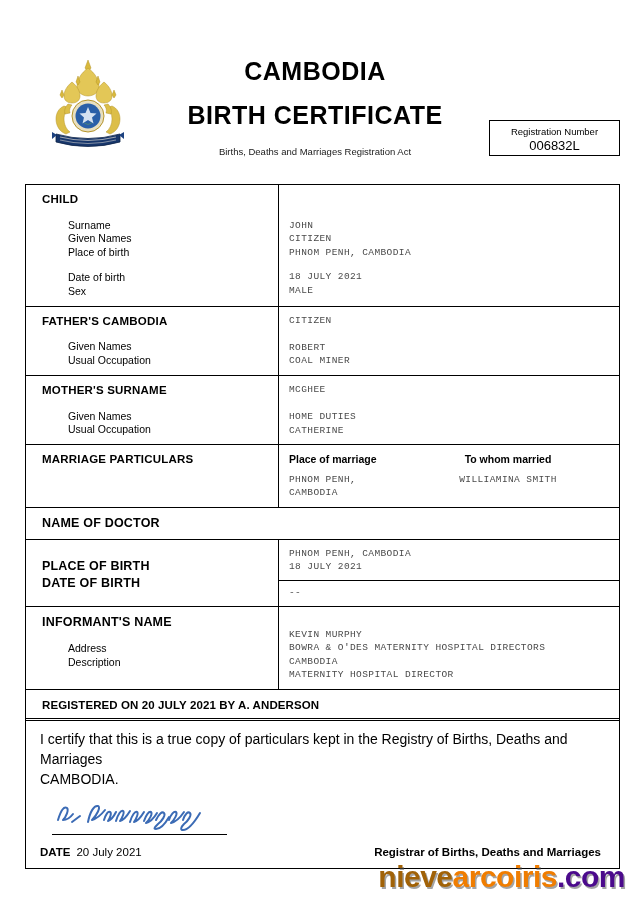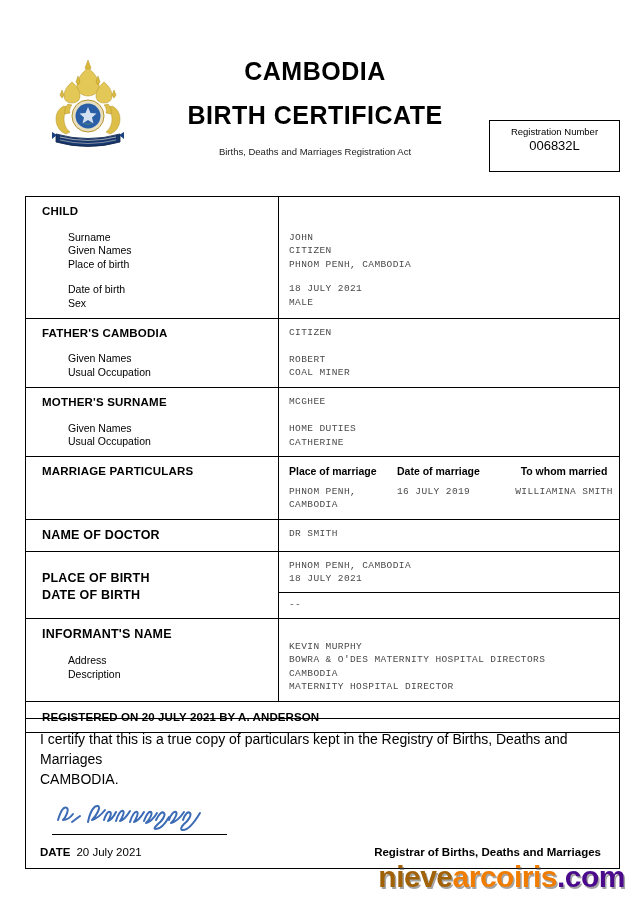--- a/index.html
+++ b/index.html
@@ -59,31 +59,31 @@
     font-size: 9.5px;
     color: #1a1a1a;
   }
   .regbox {
     position: absolute;
     left: 489px;
     top: 72px;
     width: 131px;
     border: 1px solid #000;
     text-align: center;
-    padding: 5px 0 16px 0;
+    padding: 5px 0 0 0;
     box-sizing: border-box;
   }
   .regbox-label { font-size: 9.5px; line-height: 1.25; }
   .regbox-value { font-size: 13px; line-height: 1.3; }
 
   
   .cert-table {
     position: absolute;
     left: 25px;
-    top: 196px;
+    top: 184px;
     width: 595px;
     border: 1.6px solid #000;
     box-sizing: border-box;
   }
   .row {
     display: flex;
     border-bottom: 1.2px solid #000;
     position: relative;
     box-sizing: border-box;
   }
@@ -326,38 +326,31 @@
     <div class="col-left">
       <div class="sec-title">MARRIAGE PARTICULARS</div>
     </div>
     <div class="col-right">
       <div class="mcols">
         <div class="mcol-1">
           <div class="mhead">Place of marriage</div>
           <div class="mono">PHNOM PENH,</div>
           <div class="mono">CAMBODIA</div>
         </div>
-        <div class="mcol-2">
-          <div class="mhead">Date of marriage</div>
-          <div class="mono">16 JULY 2019</div>
-        </div>
         <div class="mcol-3">
           <div class="mhead">To whom married</div>
           <div class="mono">WILLIAMINA SMITH</div>
         </div>
       </div>
     </div>
   </div>
 
   <div class="row">
     <div class="col-left">
       <div class="sec-title lg">NAME OF DOCTOR</div>
-    </div>
-    <div class="col-right">
-      <div class="mono">DR SMITH</div>
     </div>
   </div>
 
   <div class="row">
     <div class="col-left">
       <div class="spacer-sm"></div>
       <div class="sec-title lg">PLACE OF BIRTH</div>
       <div class="sec-title lg">DATE OF BIRTH</div>
     </div>
     <div class="col-right">

